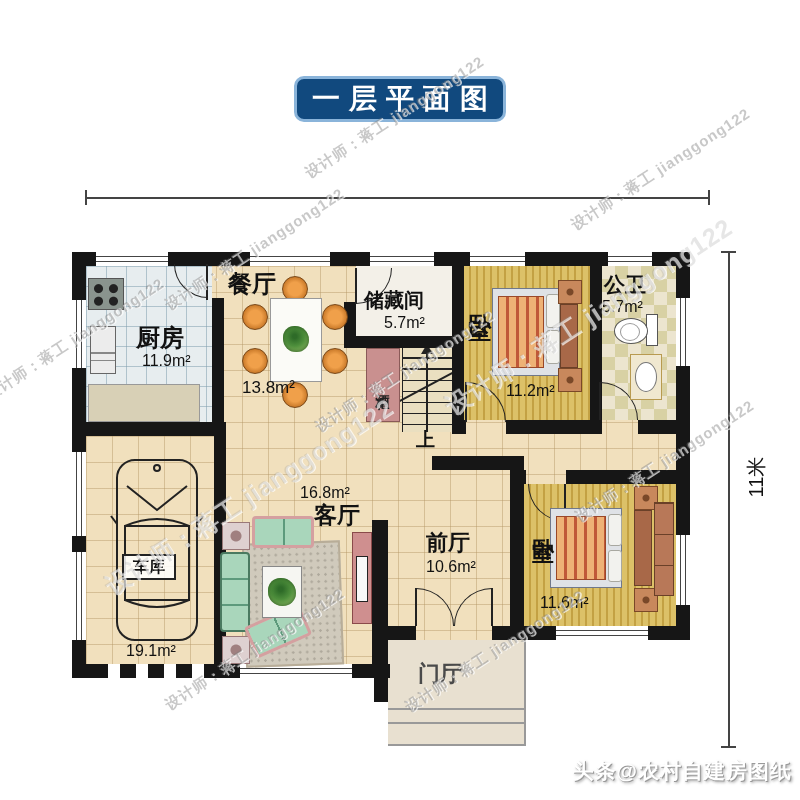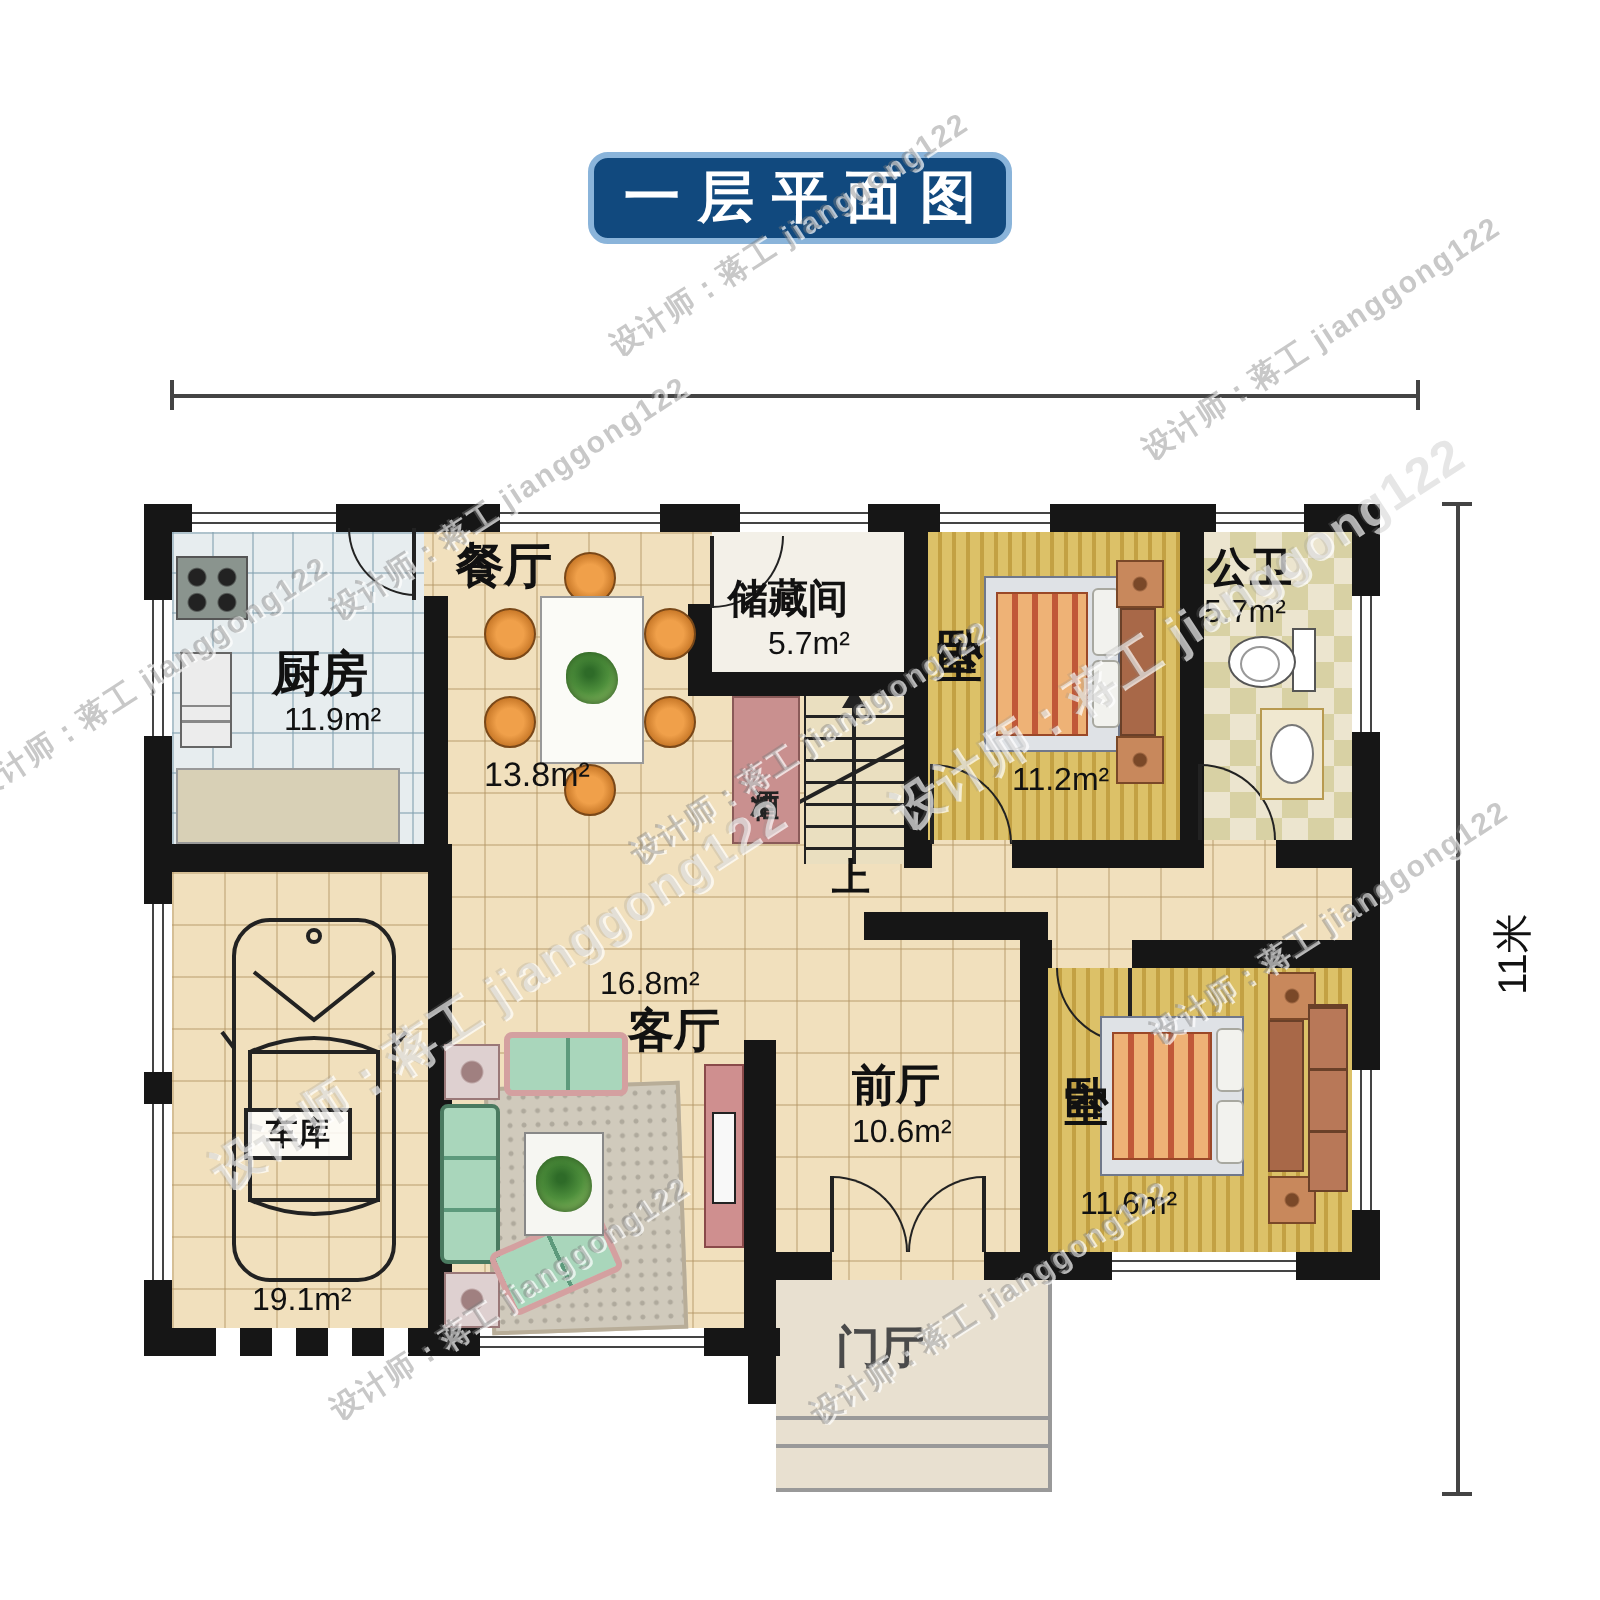--- a/index.html
+++ b/index.html
@@ -245,14 +245,15 @@
   <div class="wm" style="left:-30px;top:330px;">设计师：蒋工 jianggong122</div>
   <div class="wm" style="left:150px;top:240px;">设计师：蒋工 jianggong122</div>
   <div class="wm" style="left:300px;top:362px;">设计师：蒋工 jianggong122</div>
   <div class="wm" style="left:560px;top:452px;">设计师：蒋工 jianggong122</div>
   <div class="wm" style="left:150px;top:640px;">设计师：蒋工 jianggong122</div>
   <div class="wm" style="left:390px;top:642px;">设计师：蒋工 jianggong122</div>
   <div class="wm" style="left:556px;top:160px;">设计师：蒋工 jianggong122</div>
   <div class="wm wm-lg" style="left:80px;top:480px;">设计师：蒋工 jianggong122</div>
   <div class="wm wm-lg" style="left:420px;top:300px;">设计师：蒋工 jianggong122</div>
 
+  <div class="brand">头条@农村自建房图纸</div>
 
 </div>
 
 </body></html>

